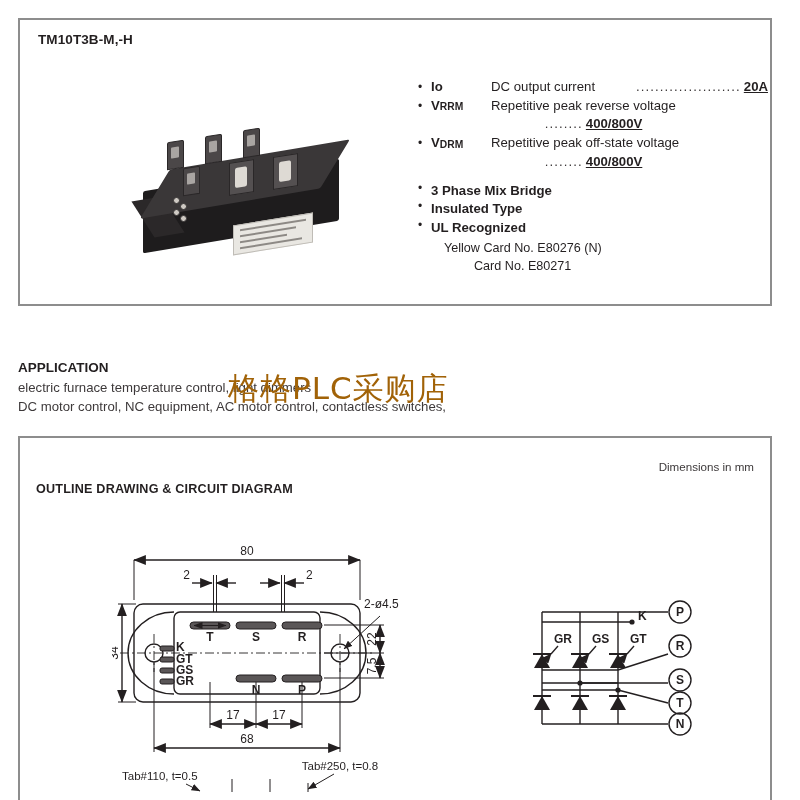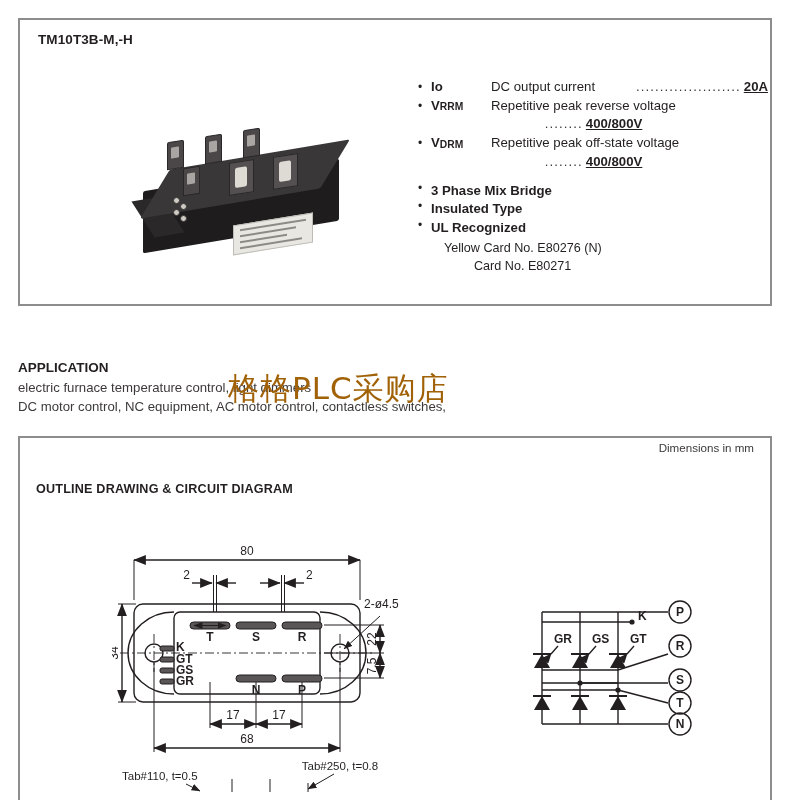--- a/index.html
+++ b/index.html
@@ -228,21 +228,21 @@
     left: 16px;
     top: 12px;
     font-size: 12.6px;
     font-weight: bold;
     letter-spacing: .2px;
     margin-top: 32px;
   }
   #dims-note {
     position: absolute;
     right: 16px;
-    top: 3px;
+    top: 22px;
     font-size: 11.6px;
     color: #3d393a;
   }
 
   svg { display: block; }
   #mech-svg, #circ-svg {
     position: absolute;
   }
   #mech-svg { left: 92px; top: 104px; }
   #circ-svg { left: 500px; top: 160px; }

